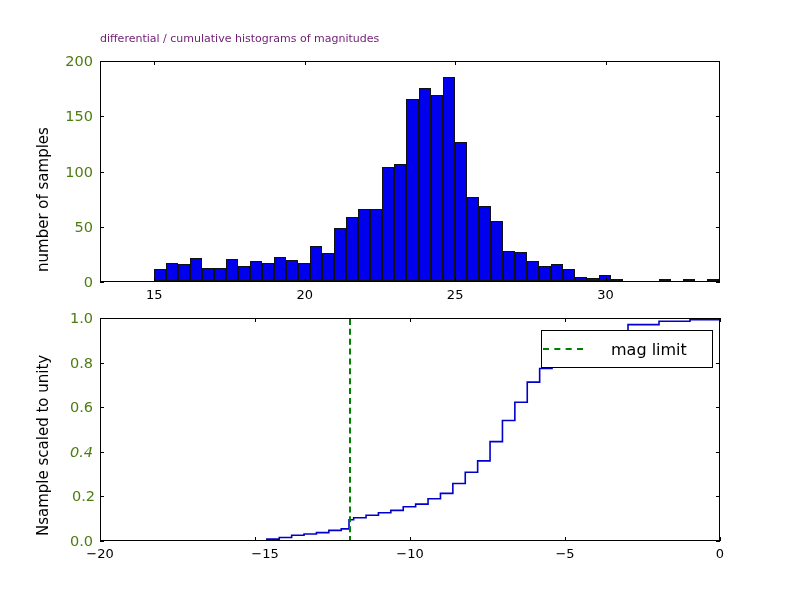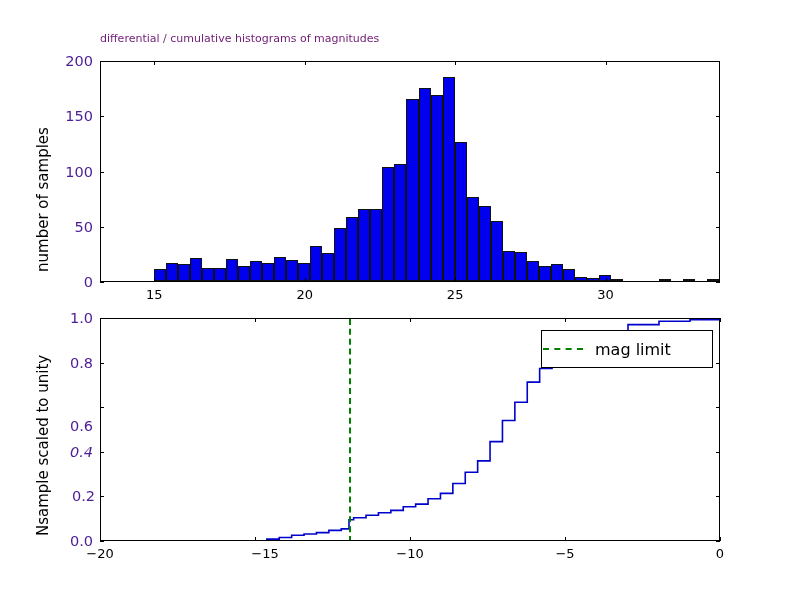--- a/index.html
+++ b/index.html
@@ -70,21 +70,21 @@
     position: absolute;
     font-size: 13px;
     color: #000000;
     text-align: center;
     white-space: nowrap;
     transform: translateX(-50%);
   }
   .ticklabel-y {
     position: absolute;
     font-size: 14.5px;
-    color: #4c1d95;
+    color: #4d7c0f;
     text-align: right;
     white-space: nowrap;
     transform: translateY(-50%);
   }
 
   
   .hist-bar {
     position: absolute;
     bottom: 0;
     background: #0000ee;
@@ -94,21 +94,21 @@
 
   
   .legend-box {
     position: absolute;
     box-sizing: border-box;
     border: 1px solid #000000;
     background: #ffffff;
     display: flex;
     align-items: center;
     padding: 0 1px;
-    gap: 12px;
+    gap: 28px;
   }
   .legend-dash {
     width: 40px;
     height: 0;
     border-top: 2px dashed #008000;
   }
   .legend-label {
     font-size: 16px;
     color: #000000;
     white-space: nowrap;
@@ -234,21 +234,21 @@
       <div class="tick-y" style="left: 716px; top: 541px; width: 4px;"></div>
       <div class="ticklabel-y" style="left: 48px; top: 541px; width: 45px;">0.0</div>
       <div class="tick-y" style="left: 100px; top: 496.4px; width: 4px;"></div>
       <div class="tick-y" style="left: 716px; top: 496.4px; width: 4px;"></div>
       <div class="ticklabel-y" style="left: 50px; top: 496.4px; width: 45px;">0.2</div>
       <div class="tick-y" style="left: 100px; top: 451.8px; width: 4px;"></div>
       <div class="tick-y" style="left: 716px; top: 451.8px; width: 4px;"></div>
       <div class="ticklabel-y" style="left: 48px; top: 451.8px; width: 45px; font-style: italic;">0.4</div>
       <div class="tick-y" style="left: 100px; top: 407.2px; width: 4px;"></div>
       <div class="tick-y" style="left: 716px; top: 407.2px; width: 4px;"></div>
-      <div class="ticklabel-y" style="left: 48px; top: 426px; width: 45px;">0.6</div>
+      <div class="ticklabel-y" style="left: 48px; top: 407px; width: 45px;">0.6</div>
       <div class="tick-y" style="left: 100px; top: 362.6px; width: 4px;"></div>
       <div class="tick-y" style="left: 716px; top: 362.6px; width: 4px;"></div>
       <div class="ticklabel-y" style="left: 48px; top: 362.6px; width: 45px;">0.8</div>
       <div class="tick-y" style="left: 100px; top: 318px; width: 4px;"></div>
       <div class="tick-y" style="left: 716px; top: 318px; width: 4px;"></div>
       <div class="ticklabel-y" style="left: 48px; top: 318px; width: 45px;">1.0</div>
     </div>
 
   <div class="axis-label-y" id="bottom-ylabel" style="left:34px; top:536px;">Nsample scaled to unity</div>
 

